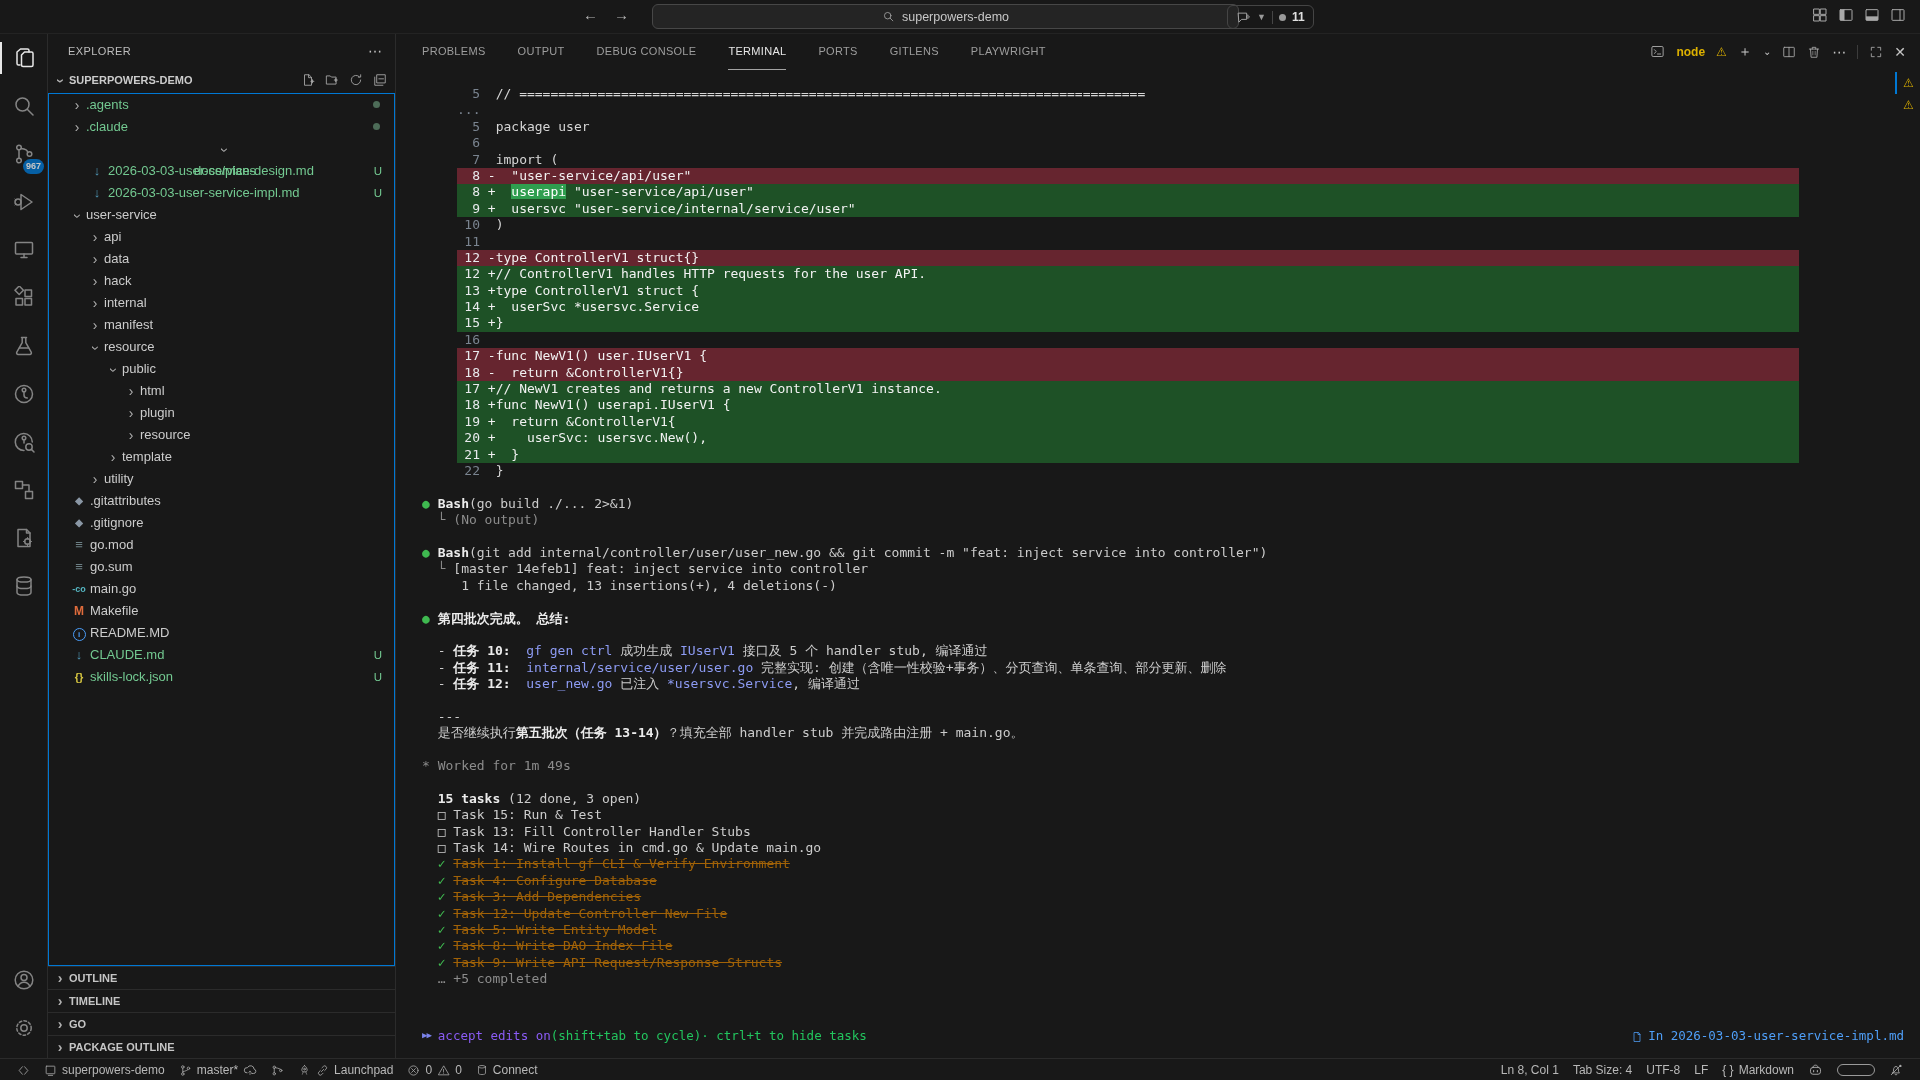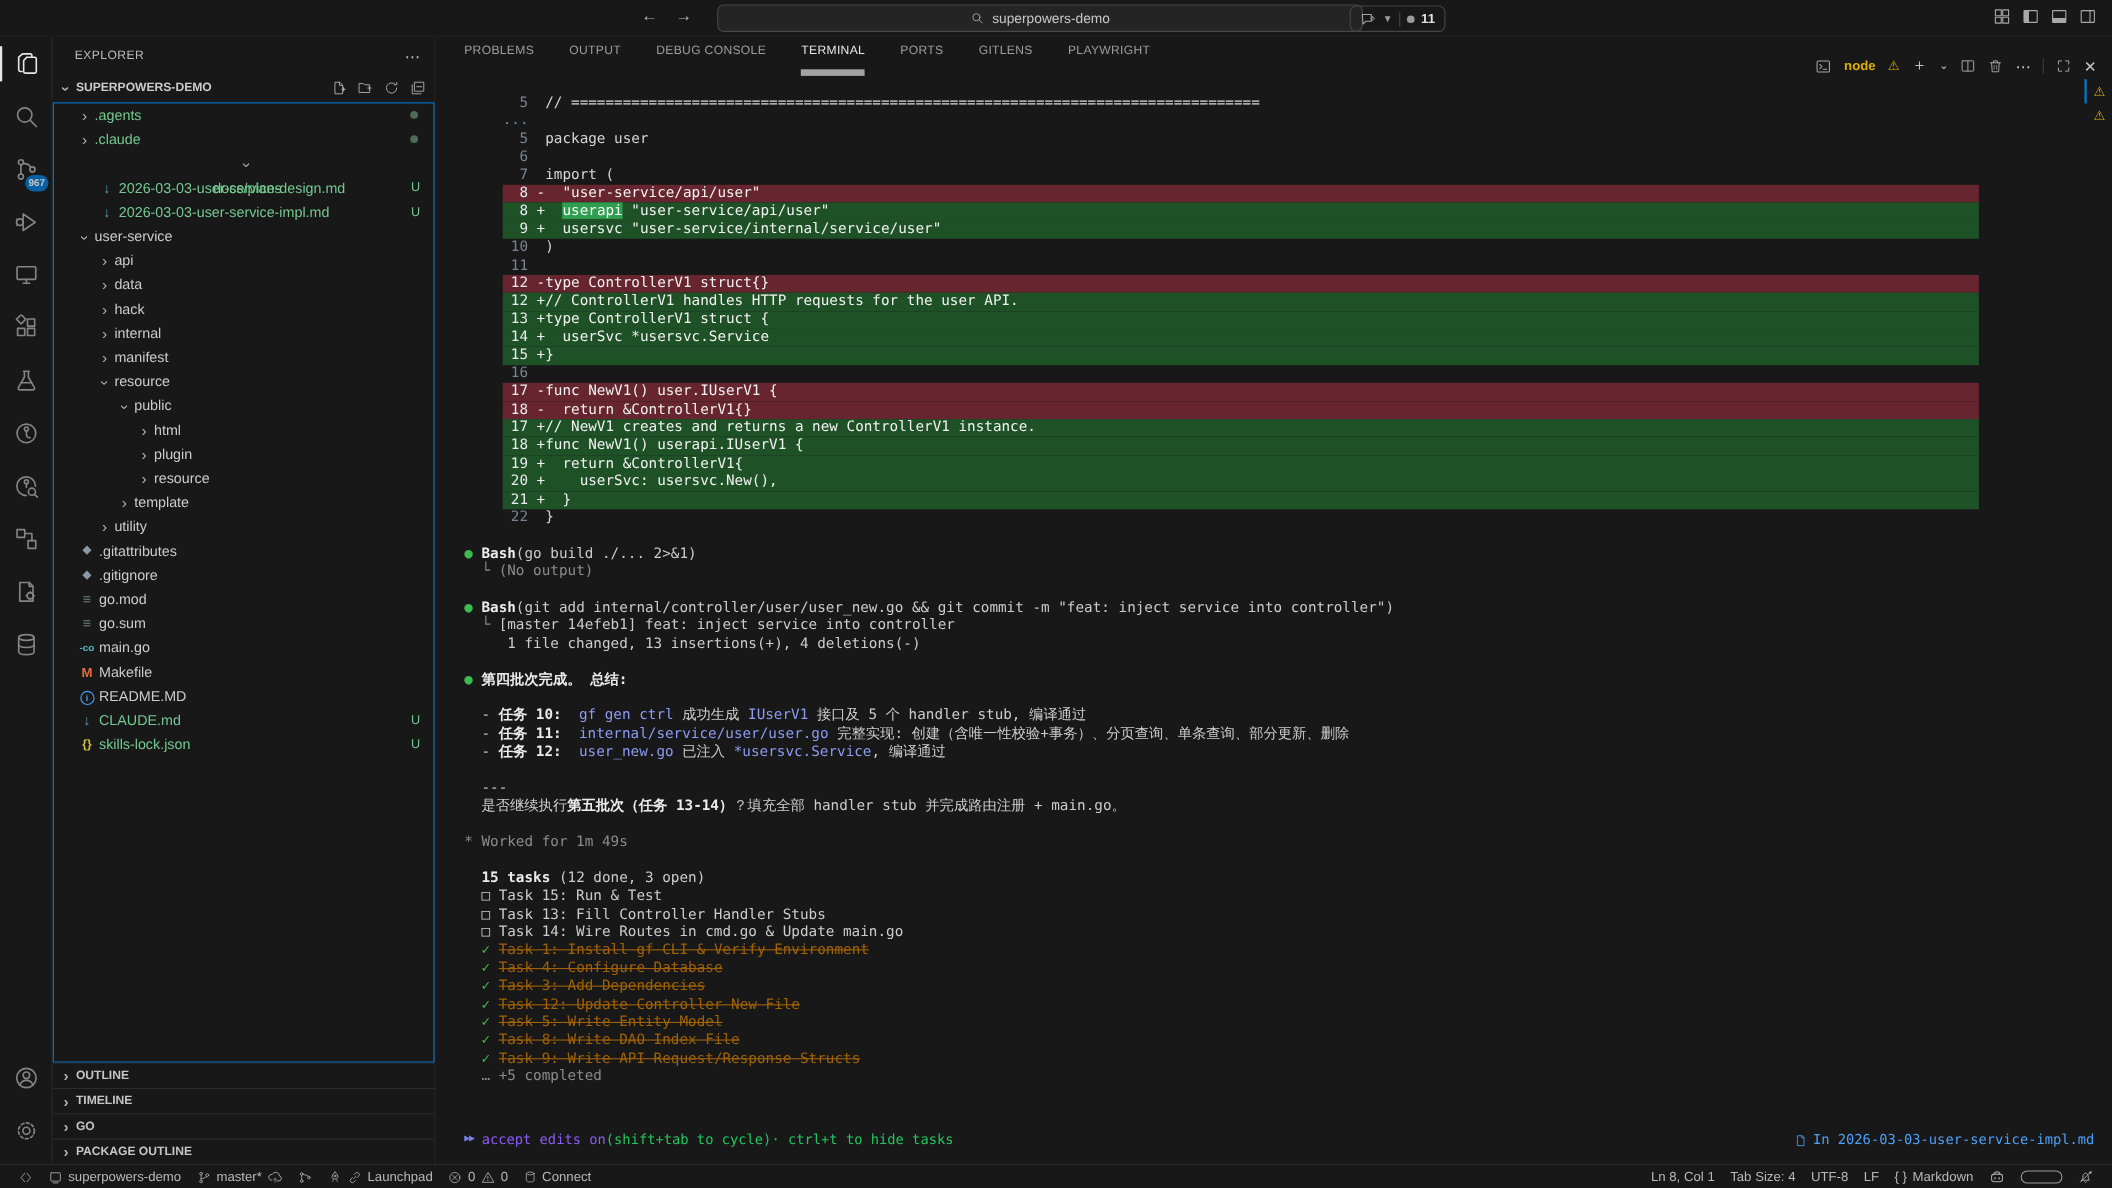--- a/index.html
+++ b/index.html
@@ -46,23 +46,23 @@
   .fi.go{color:#56b6c2;font-size:9px;letter-spacing:0}
   .fi.make{color:#e06c3c}
   .fi.json{color:#d4c440;font-size:11px}
   .fi.info{color:#4a9df8}
   .fi.info i{display:inline-block;width:11px;height:11px;border:1px solid #4a9df8;border-radius:50%;font-style:normal;font-size:8px;line-height:11px}
   .side-bottom{margin-top:auto}
   .sb-botrow{height:22px;display:flex;align-items:center;font-size:11px;font-weight:bold;color:#c5c5c5;border-top:1px solid #2b2b2b;padding-left:6px;gap:3px}
 
   
   .panel{flex:1;background:#181818;position:relative;overflow:hidden}
-  .paneltabs{height:35px;display:flex;align-items:flex-end;padding-left:26px;position:relative}
+  .paneltabs{height:35px;display:flex;align-items:center;padding-left:26px;position:relative}
   .ptab{font-size:11px;letter-spacing:.3px;color:#9d9d9d;margin-right:32px;height:35px;display:flex;align-items:center;border-bottom:1px solid transparent;cursor:default}
-  .ptab.active{color:#e7e7e7;border-bottom:6px solid #a3a3a3}
+  .ptab.active{color:#e7e7e7;border-bottom:1px solid #a3a3a3}
   .ptools{margin-left:auto;display:flex;align-items:center;gap:11px;padding-right:14px;color:#c5c5c5}
   .ptools .warn{color:#ddb100;font-size:12px}
   .ptools .nodelbl{color:#ddb100;font-size:12px;font-weight:bold}
   .ptools .sep{width:1px;height:14px;background:#3c3c3c}
   .ptools .glyph{font-size:14px;color:#c5c5c5}
 
   .term{position:absolute;left:0;top:35px;right:26px;bottom:60px;padding-top:17px;font-family:"DejaVu Sans Mono",monospace;font-size:13px;line-height:16.4px;white-space:pre;overflow:hidden}
   .trow{height:16.4px}
   .trow .band{display:inline-block;margin-left:61px;width:1342px;height:16.4px}
   .trow.del .band{background:#66252f}

